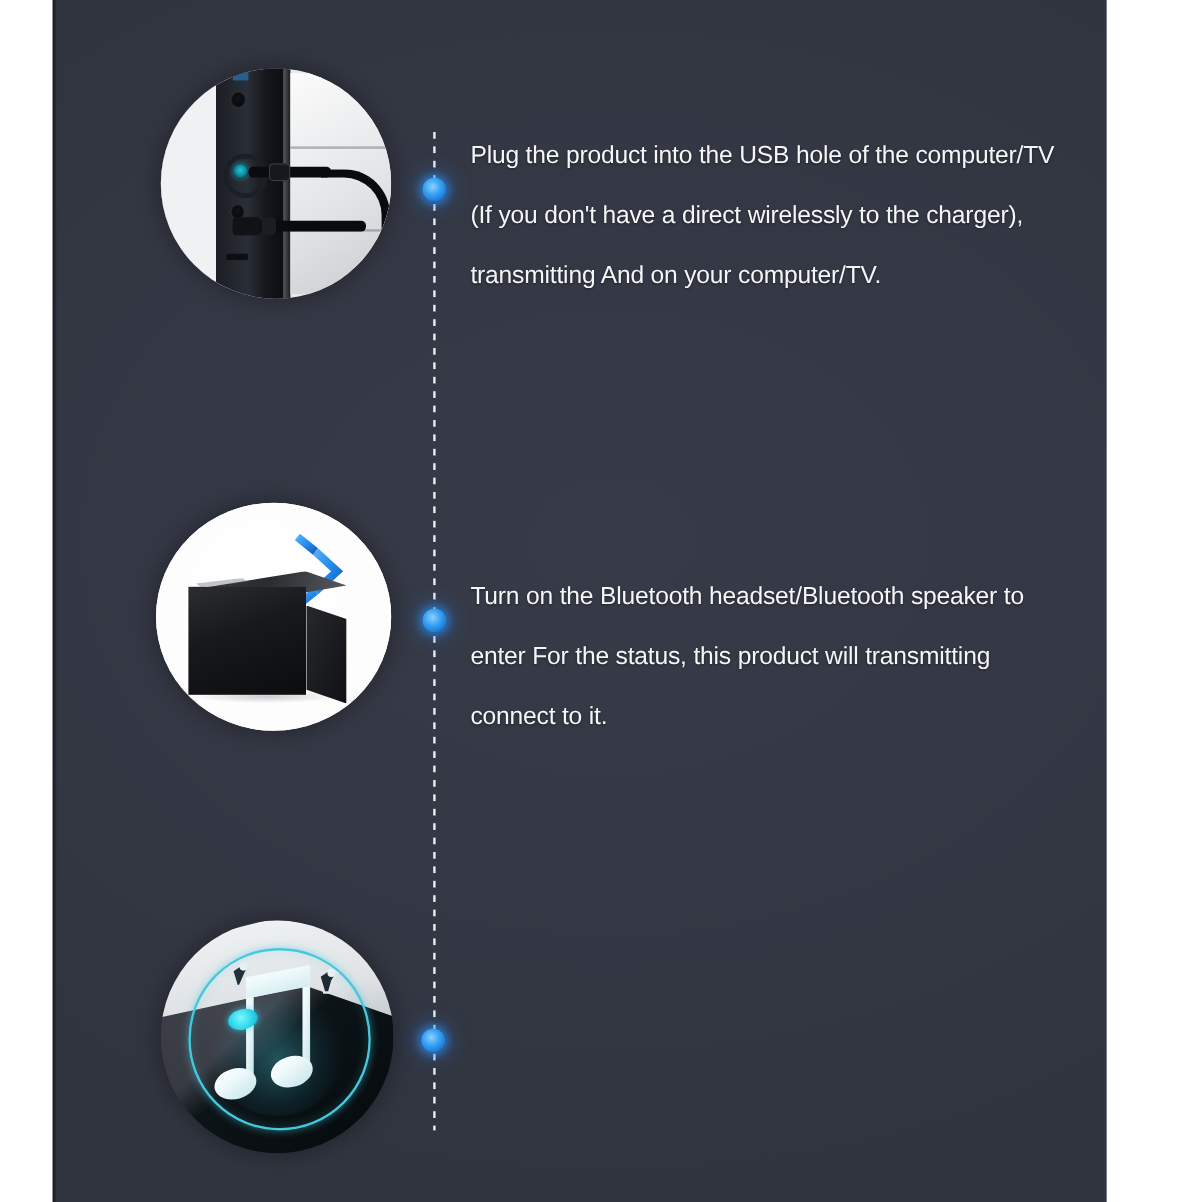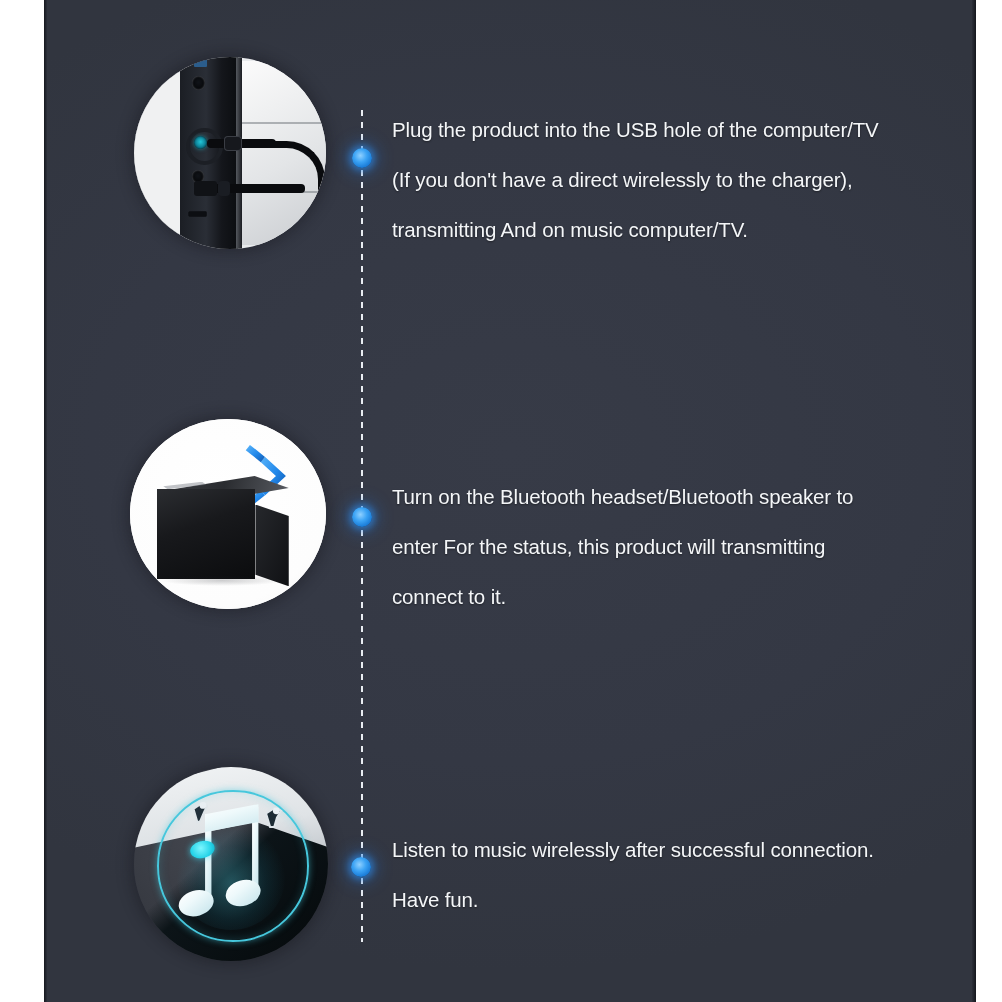--- a/index.html
+++ b/index.html
@@ -2,21 +2,21 @@
 <html><head>
 <meta charset="utf-8">
 <style>
   html, body {
     margin: 0;
     padding: 0;
     background: #ffffff;
   }
   #stage {
     position: relative;
-    width: 1002px;
+    width: 922px;
     height: 1002px;
     background: #ffffff;
     overflow: hidden;
     font-family: "Liberation Sans", sans-serif;
   }
   
   #panel {
     position: absolute;
     left: 44px;
     top: 0;
@@ -348,27 +348,23 @@
           <path d="M12 34 L6 14 L18 6 L28 10 L22 20 L18 34 Z"></path>
         </g>
         <circle cx="21" cy="10" r="5" fill="#eaf0f4"></circle>
       </svg>
     </div>
   </div>
 
   <div class="step-text" id="text-1">
     <span class="line">Plug the product into the USB hole of the computer/TV</span>
     <span class="line">(If you don't have a direct wirelessly to the charger),</span>
-    <span class="line">transmitting And on music computer/TV.</span>
+    <span class="line">transmitting And on your computer/TV.</span>
   </div>
 
   <div class="step-text" id="text-2">
     <span class="line">Turn on the Bluetooth headset/Bluetooth speaker to</span>
     <span class="line">enter For the status, this product will transmitting</span>
     <span class="line">connect to it.</span>
   </div>
 
-  <div class="step-text" id="text-3">
-    <span class="line">Listen to music wirelessly after successful connection.</span>
-    <span class="line">Have fun.</span>
-  </div>
 
 </div>
 
 </body></html>

